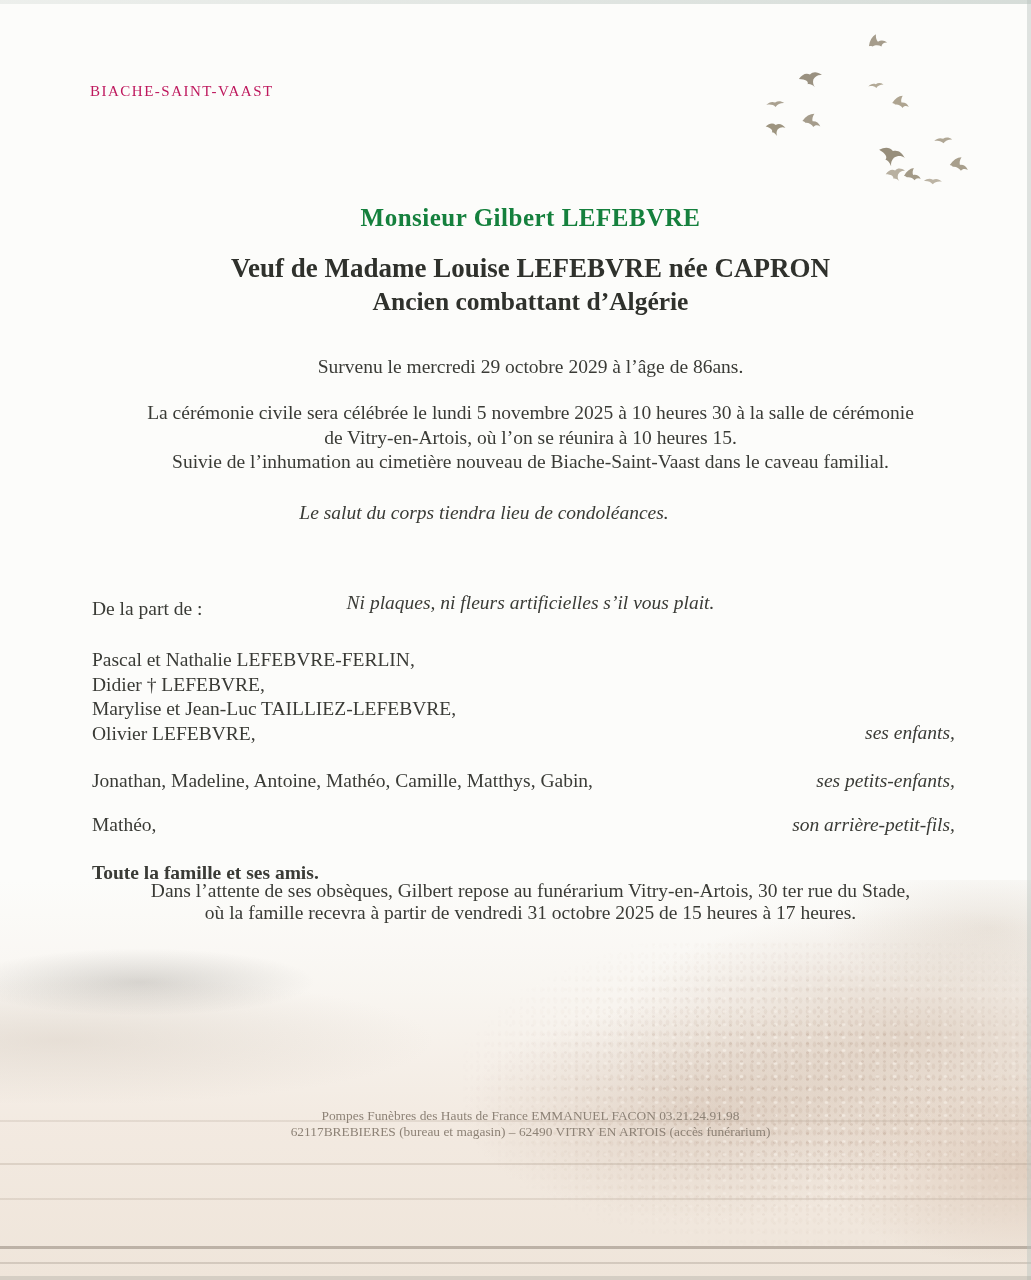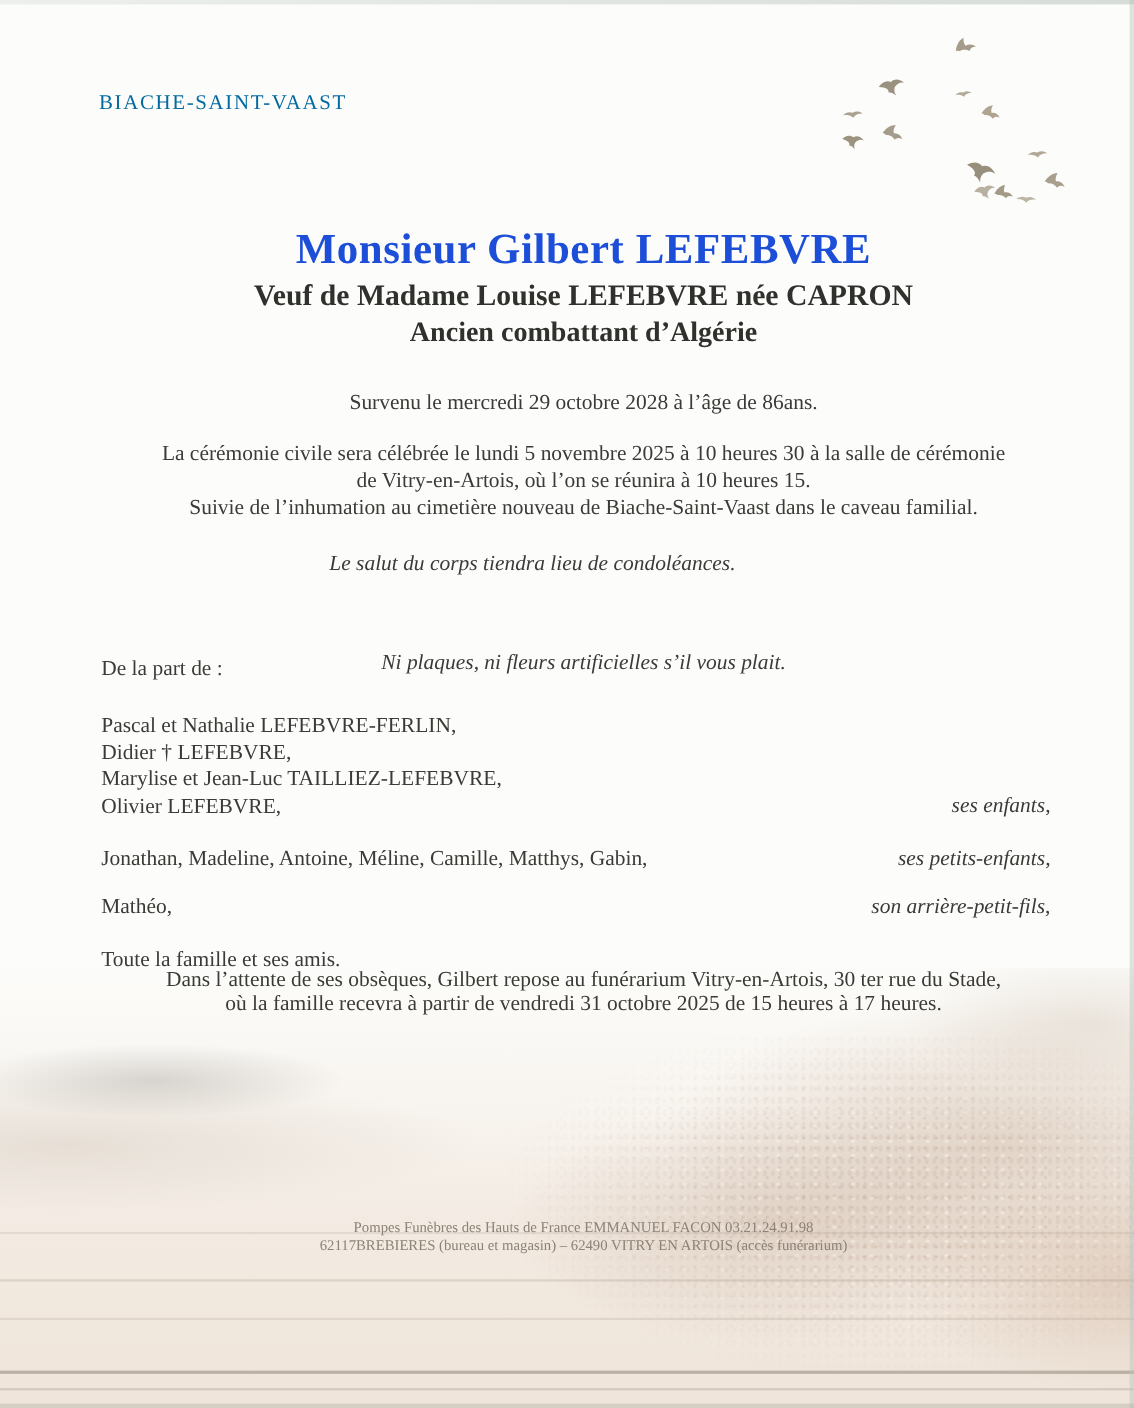--- a/index.html
+++ b/index.html
@@ -46,37 +46,37 @@
       linear-gradient(rgba(138,126,114,.50),rgba(138,126,114,.50)) 0 146px/100% 3px no-repeat,
       linear-gradient(rgba(160,148,136,.35),rgba(160,148,136,.35)) 0 162px/100% 2px no-repeat;
   }
 
   
   .abs{position:absolute;}
   .cx{left:30px;right:0;text-align:center;}
   .rx{left:0;right:63px;text-align:center;}
   .lx{left:92px;}
 
-  .town{top:83px;left:90px;font-size:19px;letter-spacing:1.5px;color:#0369a1;}
+  .town{top:83px;left:90px;font-size:15px;letter-spacing:1.5px;color:#be185d;}
   .intro{top:155px;font-size:19.5px;}
-  .deceased{top:204px;font-size:39px;font-weight:bold;color:#1d4ed8;letter-spacing:.5px;}
+  .deceased{top:204px;font-size:25px;font-weight:bold;color:#15803d;letter-spacing:.5px;}
   .widower{top:253px;font-size:27px;font-weight:bold;color:#2f312c;}
   .veteran{top:287px;font-size:25.5px;font-weight:bold;color:#2f312c;}
   .death{top:356px;font-size:19.5px;}
   .ceremony{top:401px;font-size:19.5px;line-height:24.5px;}
   .condolences{top:502px;font-size:19.5px;font-style:italic;}
   .flowers{top:552px;font-size:19.5px;font-style:italic;margin-top:40px;}
   .fromlabel{top:598px;font-size:19.5px;}
   .group{left:92px;right:76px;font-size:19.5px;}
   .g1{top:648px;line-height:24.6px;}
   .g1 .relation{position:absolute;right:0;bottom:1px;}
   .g2{top:770px;display:flex;justify-content:space-between;}
   .g3{top:814px;display:flex;justify-content:space-between;align-items:flex-end;}
   .relation{font-style:italic;}
-  .famclose{top:862px;left:92px;font-size:19.5px;}
+  .famclose{top:862px;left:92px;font-size:19.5px;font-weight:bold;}
   .repose{top:880px;font-size:19.5px;line-height:21.8px;}
   .footer{top:1108px;font-size:13.4px;line-height:16.4px;color:#8d8276;}
 
   .birds{position:absolute;left:740px;top:18px;width:290px;height:190px;}
 </style>
 </head>
 <body>
 
 <div class="page">
 
@@ -110,21 +110,21 @@
       <use href="#b2" transform="translate(164,148) rotate(6)" fill="#a39a87"></use>
       <use href="#b3" transform="translate(184,160) rotate(2)" fill="#bcb4a4"></use>
     </g>
   </svg>
 
   <div class="abs town">BIACHE-SAINT-VAAST</div>
 
   <div class="abs cx deceased">Monsieur Gilbert LEFEBVRE</div>
   <div class="abs cx widower">Veuf de Madame Louise LEFEBVRE née CAPRON</div>
   <div class="abs cx veteran">Ancien combattant d’Algérie</div>
-  <div class="abs cx death">Survenu le mercredi 29 octobre 2028 à l’âge de 86ans.</div>
+  <div class="abs cx death">Survenu le mercredi 29 octobre 2029 à l’âge de 86ans.</div>
 
   <div class="abs cx ceremony">
     <div>La cérémonie civile sera célébrée le lundi 5 novembre 2025 à 10 heures 30 à la salle de cérémonie</div>
     <div>de Vitry-en-Artois, où l’on se réunira à 10 heures 15.</div>
     <div>Suivie de l’inhumation au cimetière nouveau de Biache-Saint-Vaast dans le caveau familial.</div>
   </div>
 
   <div class="abs rx condolences">Le salut du corps tiendra lieu de condoléances.</div>
   <div class="abs cx flowers">Ni plaques, ni fleurs artificielles s’il vous plait.</div>
 
@@ -132,21 +132,21 @@
 
   <div class="abs group g1">
     <div>Pascal et Nathalie LEFEBVRE-FERLIN,</div>
     <div>Didier † LEFEBVRE,</div>
     <div>Marylise et Jean-Luc TAILLIEZ-LEFEBVRE,</div>
     <div>Olivier LEFEBVRE,</div>
     <div class="relation">ses enfants,</div>
   </div>
 
   <div class="abs group g2">
-    <div>Jonathan, Madeline, Antoine, Méline, Camille, Matthys, Gabin,</div>
+    <div>Jonathan, Madeline, Antoine, Mathéo, Camille, Matthys, Gabin,</div>
     <div class="relation">ses petits-enfants,</div>
   </div>
 
   <div class="abs group g3">
     <div>Mathéo,</div>
     <div class="relation">son arrière-petit-fils,</div>
   </div>
 
   <div class="abs famclose">Toute la famille et ses amis.</div>
 

